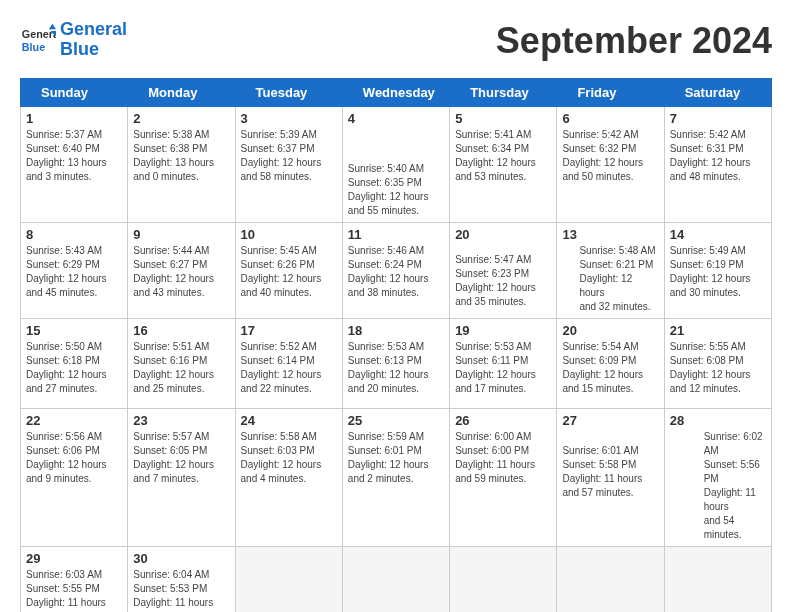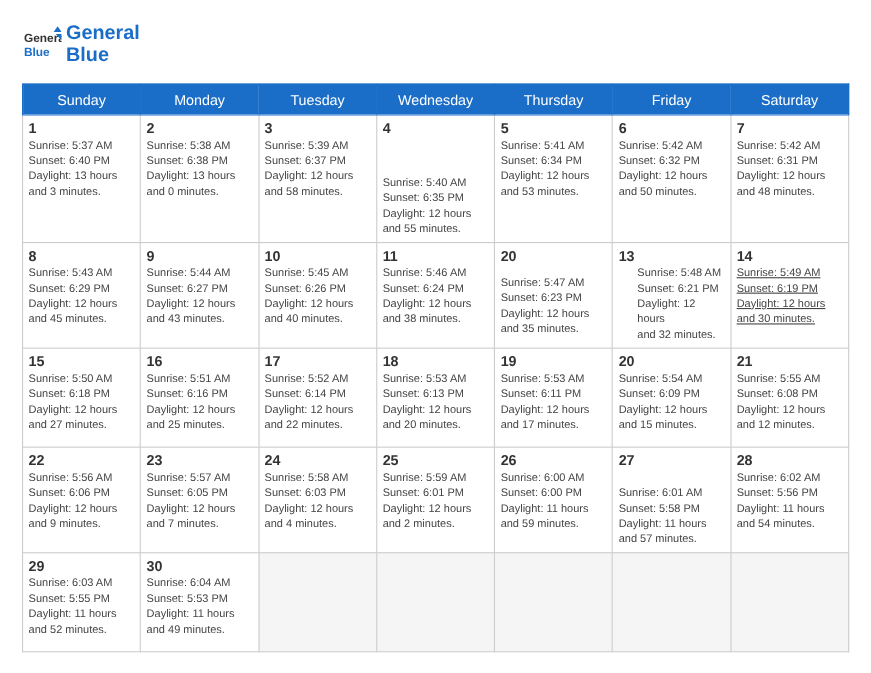--- a/index.html
+++ b/index.html
@@ -44,23 +44,23 @@
     }
     table {
       width: 100%;
       border-collapse: collapse;
       table-layout: fixed;
     }
     th {
       background-color: #1a6ec7;
       color: #fff;
       font-size: 13px;
-      font-weight: normal;
-      padding: 6px 8px;
-      text-align: center;
+      font-weight: bold;
+      padding: 6px 20px;
+      text-align: left;
       border: 1px solid #1a6ec7;
     }
     td {
       border: 1px solid #ccc;
       vertical-align: top;
       padding: 4px 5px;
       font-size: 10.5px;
       color: #333;
       background: #fff;
       height: 90px;
@@ -86,20 +86,21 @@
       <polygon points="34,10 40,10 40,16" fill="#1a6ec7"></polygon>
     </svg>
     <div>
       <div class="logo-text">
         <span>General</span><br>
         <span style="color:#1a6ec7">Blue</span>
       </div>
     </div>
   </div>
   <div class="title-area">
+    <div class="month-title">September 2024</div>
   </div>
 </div>
 
 <table>
   <thead>
     <tr>
 
     <th>Sunday</th>
         <th>Monday</th>
         <th>Tuesday</th>
@@ -199,21 +200,21 @@
         </td>
         <td>
           <span class="day-num">13</span>
           <div class="day-info" style="white-space: pre-line; margin-left: 17px;">Sunrise: 5:48 AM
 Sunset: 6:21 PM
 Daylight: 12 hours
 and 32 minutes.</div>
         </td>
         <td>
           <span class="day-num">14</span>
-          <div class="day-info" style="white-space: pre-line; text-decoration: underline;">Sunrise: 5:49 AM
+          <div class="day-info" style="white-space: pre-line;">Sunrise: 5:49 AM
 Sunset: 6:19 PM
 Daylight: 12 hours
 and 30 minutes.</div>
         </td>
       </tr>
       <tr>
         <td>
           <span class="day-num">15</span>
           <div class="day-info" style="white-space: pre-line;">Sunrise: 5:50 AM
 Sunset: 6:18 PM
@@ -301,21 +302,21 @@
         </td>
         <td>
           <span class="day-num">27</span>
           <div class="day-info" style="white-space: pre-line; margin-top: 16px;">Sunrise: 6:01 AM
 Sunset: 5:58 PM
 Daylight: 11 hours
 and 57 minutes.</div>
         </td>
         <td>
           <span class="day-num">28</span>
-          <div class="day-info" style="white-space: pre-line;">Sunrise: 6:02 AM
+          <div class="day-info" style="white-space: pre-line; margin-left: 34px;">Sunrise: 6:02 AM
 Sunset: 5:56 PM
 Daylight: 11 hours
 and 54 minutes.</div>
         </td>
       </tr>
       <tr>
         <td>
           <span class="day-num">29</span>
           <div class="day-info" style="white-space: pre-line;">Sunrise: 6:03 AM
 Sunset: 5:55 PM

